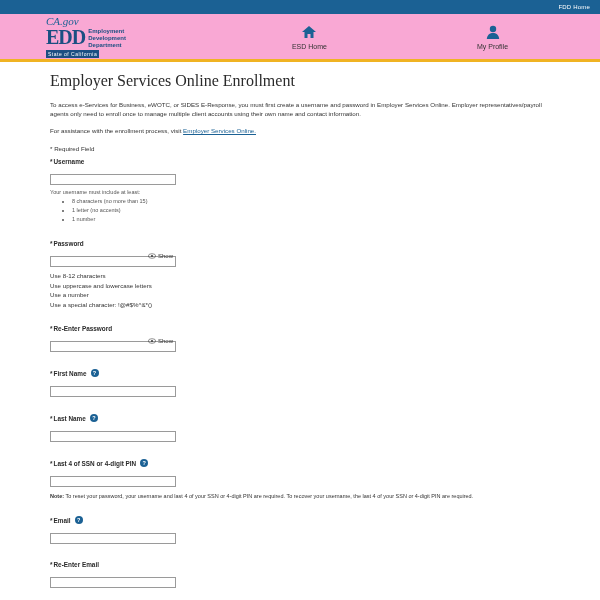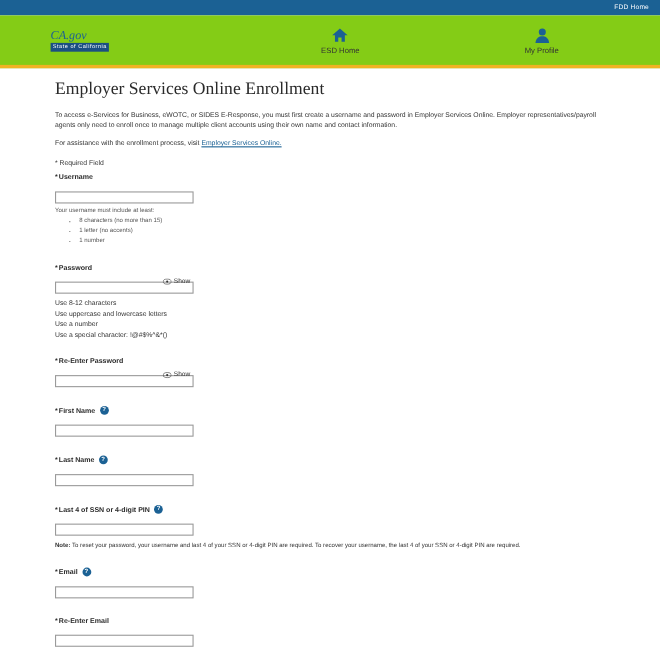--- a/index.html
+++ b/index.html
@@ -25,21 +25,21 @@
   .utility-bar a {
     color: #ffffff;
     font-size: 6px;
     text-decoration: none;
     letter-spacing: .2px;
   }
 
   
   .header {
     height: 48px;
-    background: #84cc16;
+    background: #f9a8d4;
     display: flex;
     align-items: center;
     border-bottom: 3px solid #f0b323;
     position: relative;
   }
   .logo-zone {
     width: 200px;
     padding-left: 46px;
     display: flex;
     flex-direction: column;
@@ -223,20 +223,28 @@
 
 <div class="page">
 
   <div class="utility-bar">
     <a href="#">FDD Home</a>
   </div>
 
   <div class="header">
     <div class="logo-zone">
       <div class="ca-gov">CA.gov</div>
+      <div class="edd-logo">
+        <span class="edd-mark">EDD</span>
+        <span class="edd-text">
+          <div class="l1">Employment</div>
+          <div class="l2">Development</div>
+          <div class="l3">Department</div>
+        </span>
+      </div>
       <div class="edd-sub" style="align-self:flex-start;">State of California</div>
     </div>
     <div class="header-nav">
       <a class="nav-item" href="#">
         <span class="nav-icon">
           <svg width="16" height="14" viewBox="0 0 16 14">
               <path d="M8 1 L15 7 H12.5 V13 H9.5 V9 H6.5 V13 H3.5 V7 H1 Z" fill="#1b6194"></path>
             </svg>
         </span>
         <span class="nav-label">ESD Home</span>

